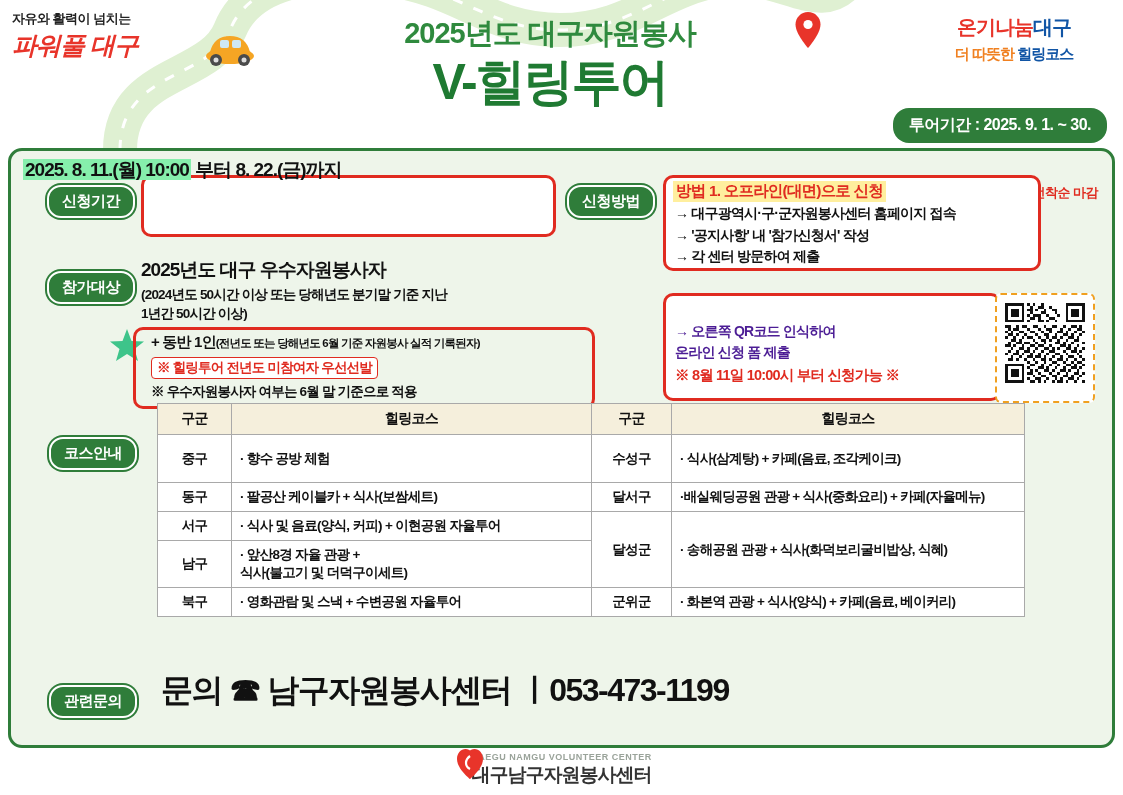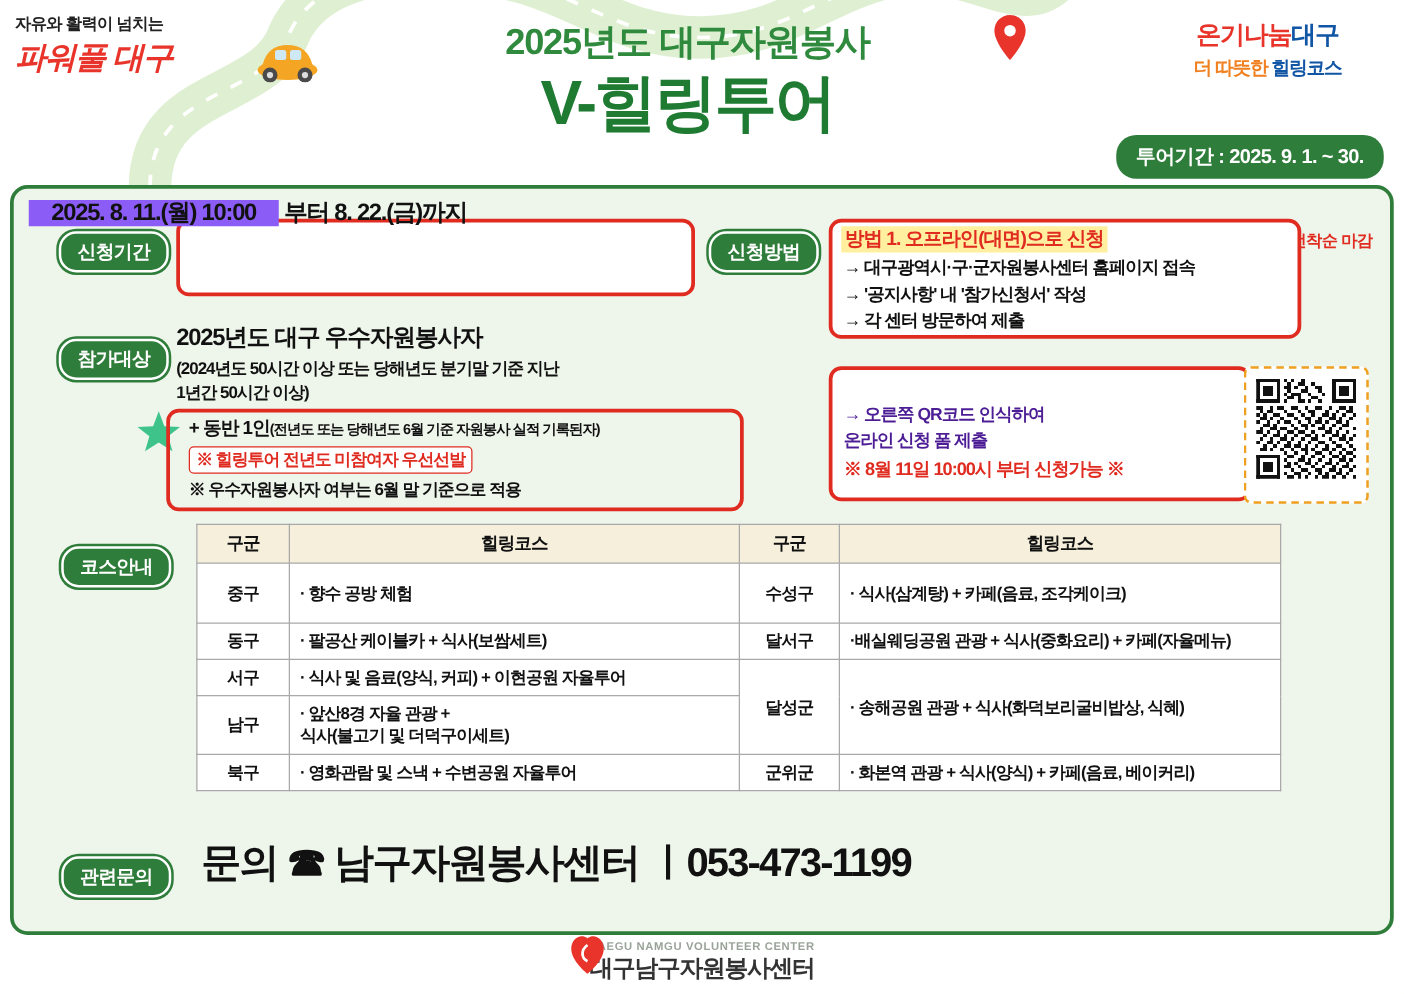--- a/index.html
+++ b/index.html
@@ -88,21 +88,21 @@
   .apply-box {
     position:absolute; left:130px; top:24px; width:415px; height:62px;
     border:3px solid #e02b20; border-radius:10px; background:#ffffff;
   }
   .apply-text {
     position:absolute; left:12px; top:6px;
     font-size:19px; font-weight:bold; color:#111; letter-spacing:-1px;
     white-space:nowrap;
   }
   .apply-text .hl {
-    background:#8b5cf6; padding:0 18px;
+    background:#86efac; padding:0 2px;
   }
   .apply-note {
     position:absolute; right:14px; top:33px;
     font-size:13px; font-weight:bold; color:#e02b20; letter-spacing:-0.5px;
   }
 
   
   .row-target-tag { position:absolute; left:36px; top:120px;text-align:center; }
   .target-box {
     position:absolute; left:130px; top:106px; width:450px; height:128px;
@@ -181,21 +181,21 @@
     position:absolute; left:-16px; top:0px; width:100px; height:110px;
     border:2px dashed #f0a020; border-radius:6px; background:#fff;
   }
   .qr {
     position:absolute; left:-6px; top:10px; width:80px; height:80px;
   }
 
   
   .row-course-tag { position:absolute; left:38px; top:286px; }
   .course-table {
-    position:absolute; left:146px; top:268px; width:868px;
+    position:absolute; left:146px; top:252px; width:868px;
     border-collapse:collapse;
     font-size:13.5px; letter-spacing:-0.7px;
   }
   .course-table td, .course-table th {
     border:1px solid #a9a9a9; padding:5px 8px; background:#ffffff;
     vertical-align:middle; color:#111; font-weight:bold;
   }
   .course-table th {
     background:#f5efdc; text-align:center; font-size:14px; padding:6px 8px;
   }

